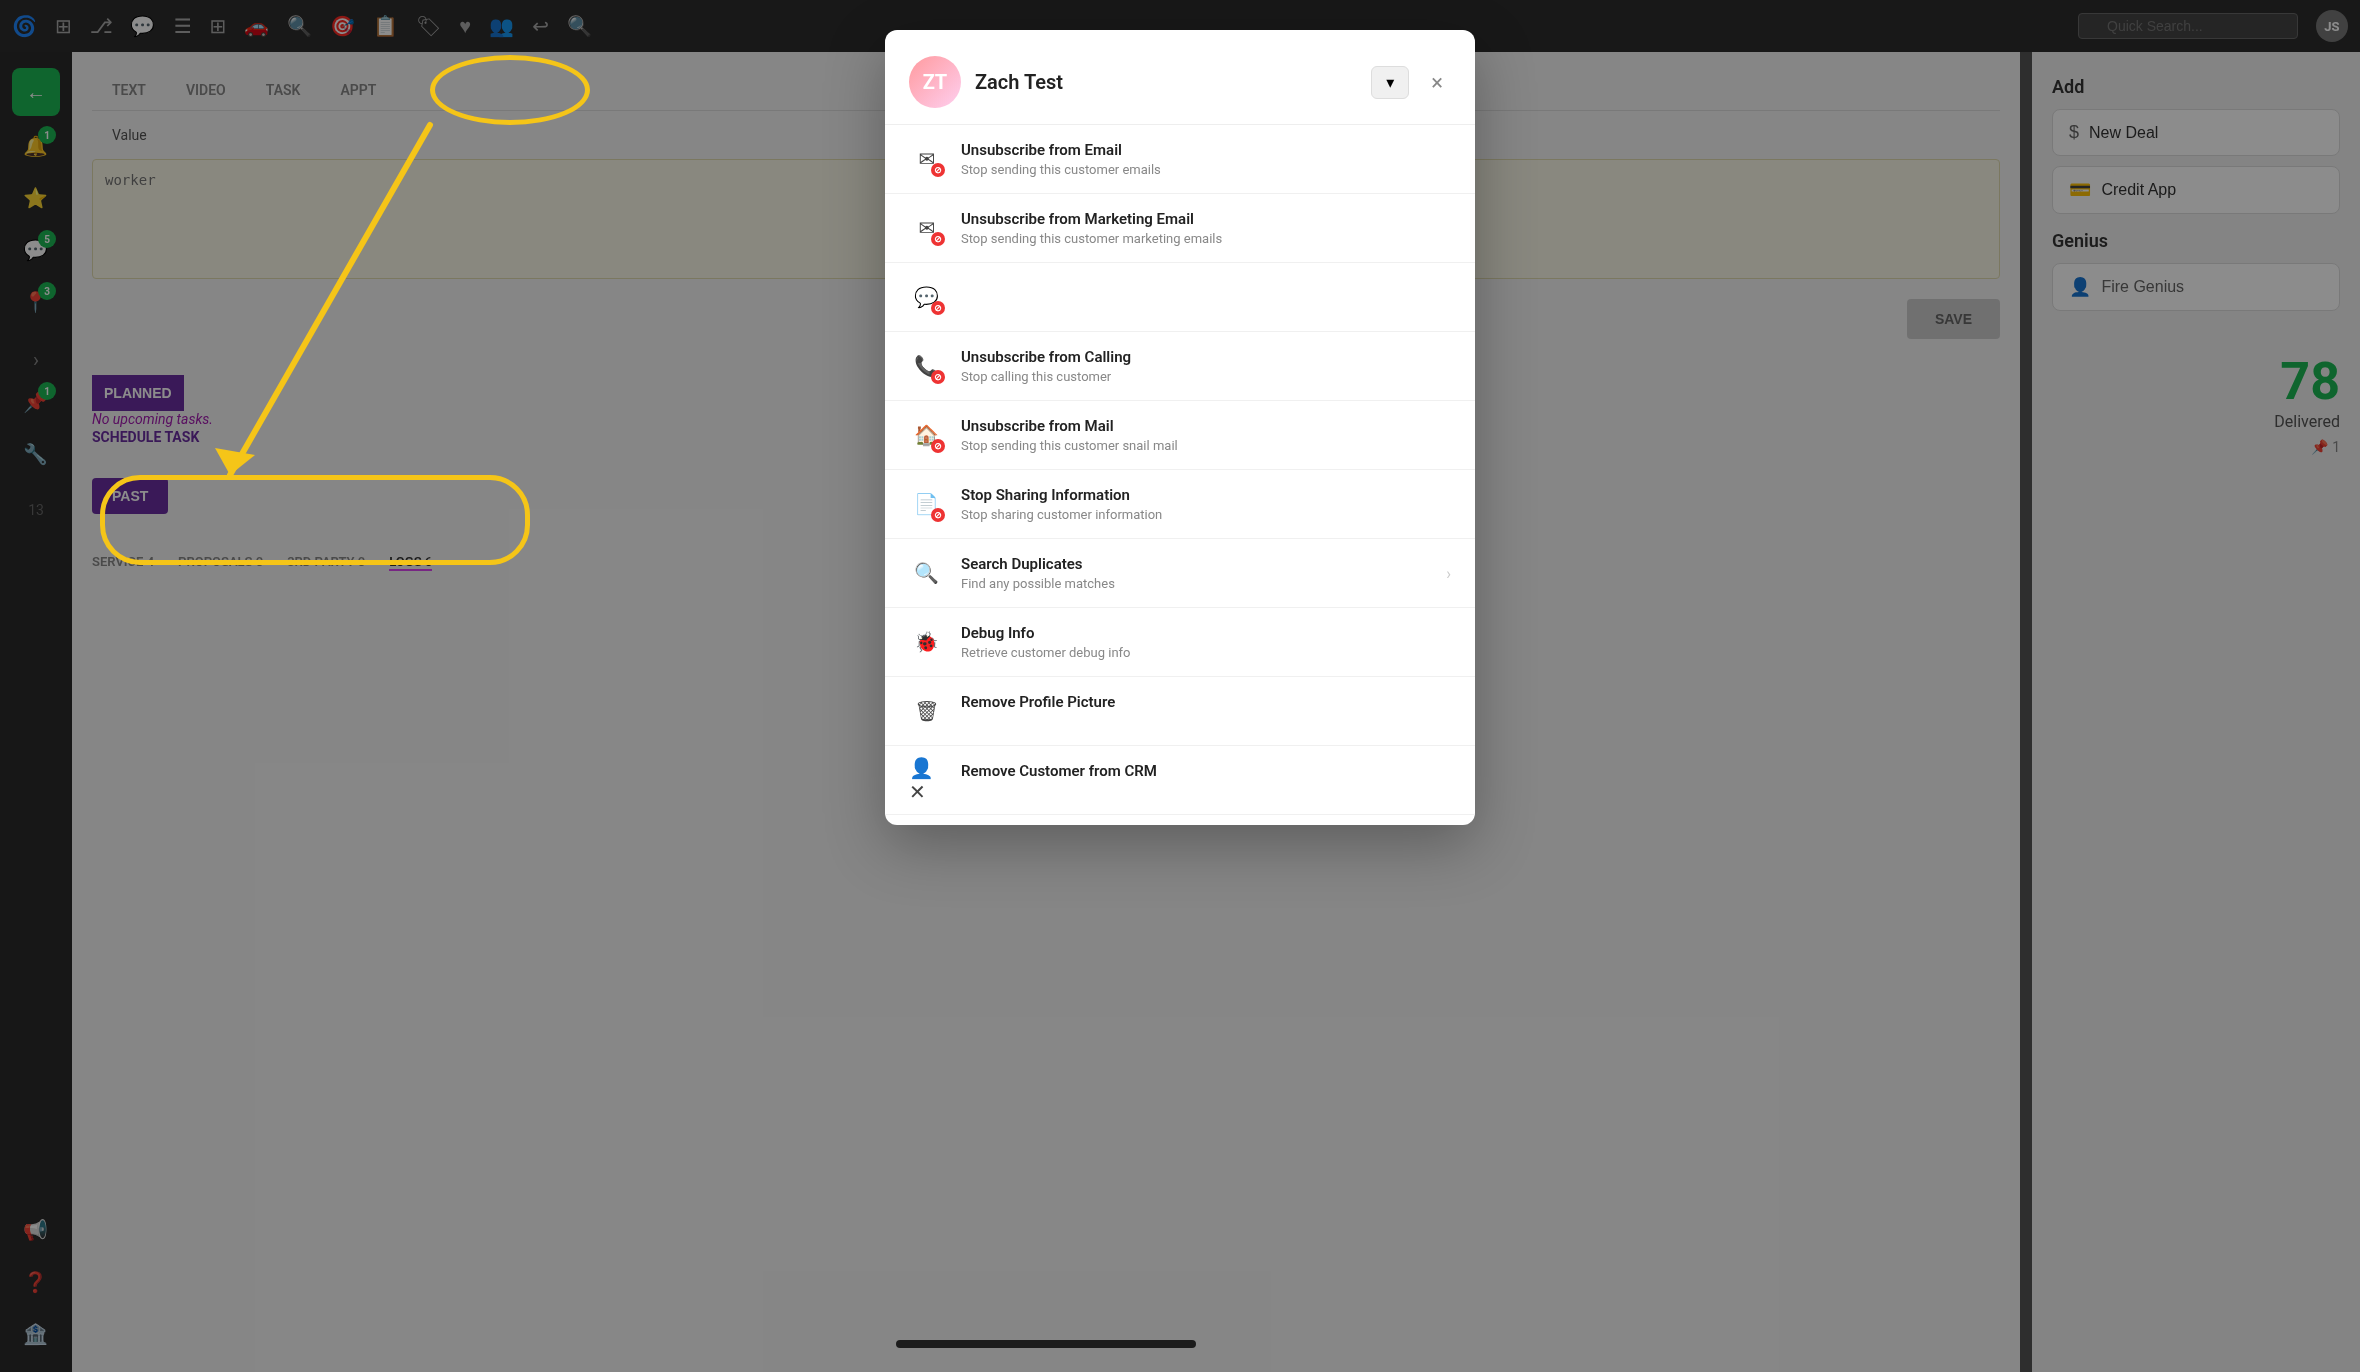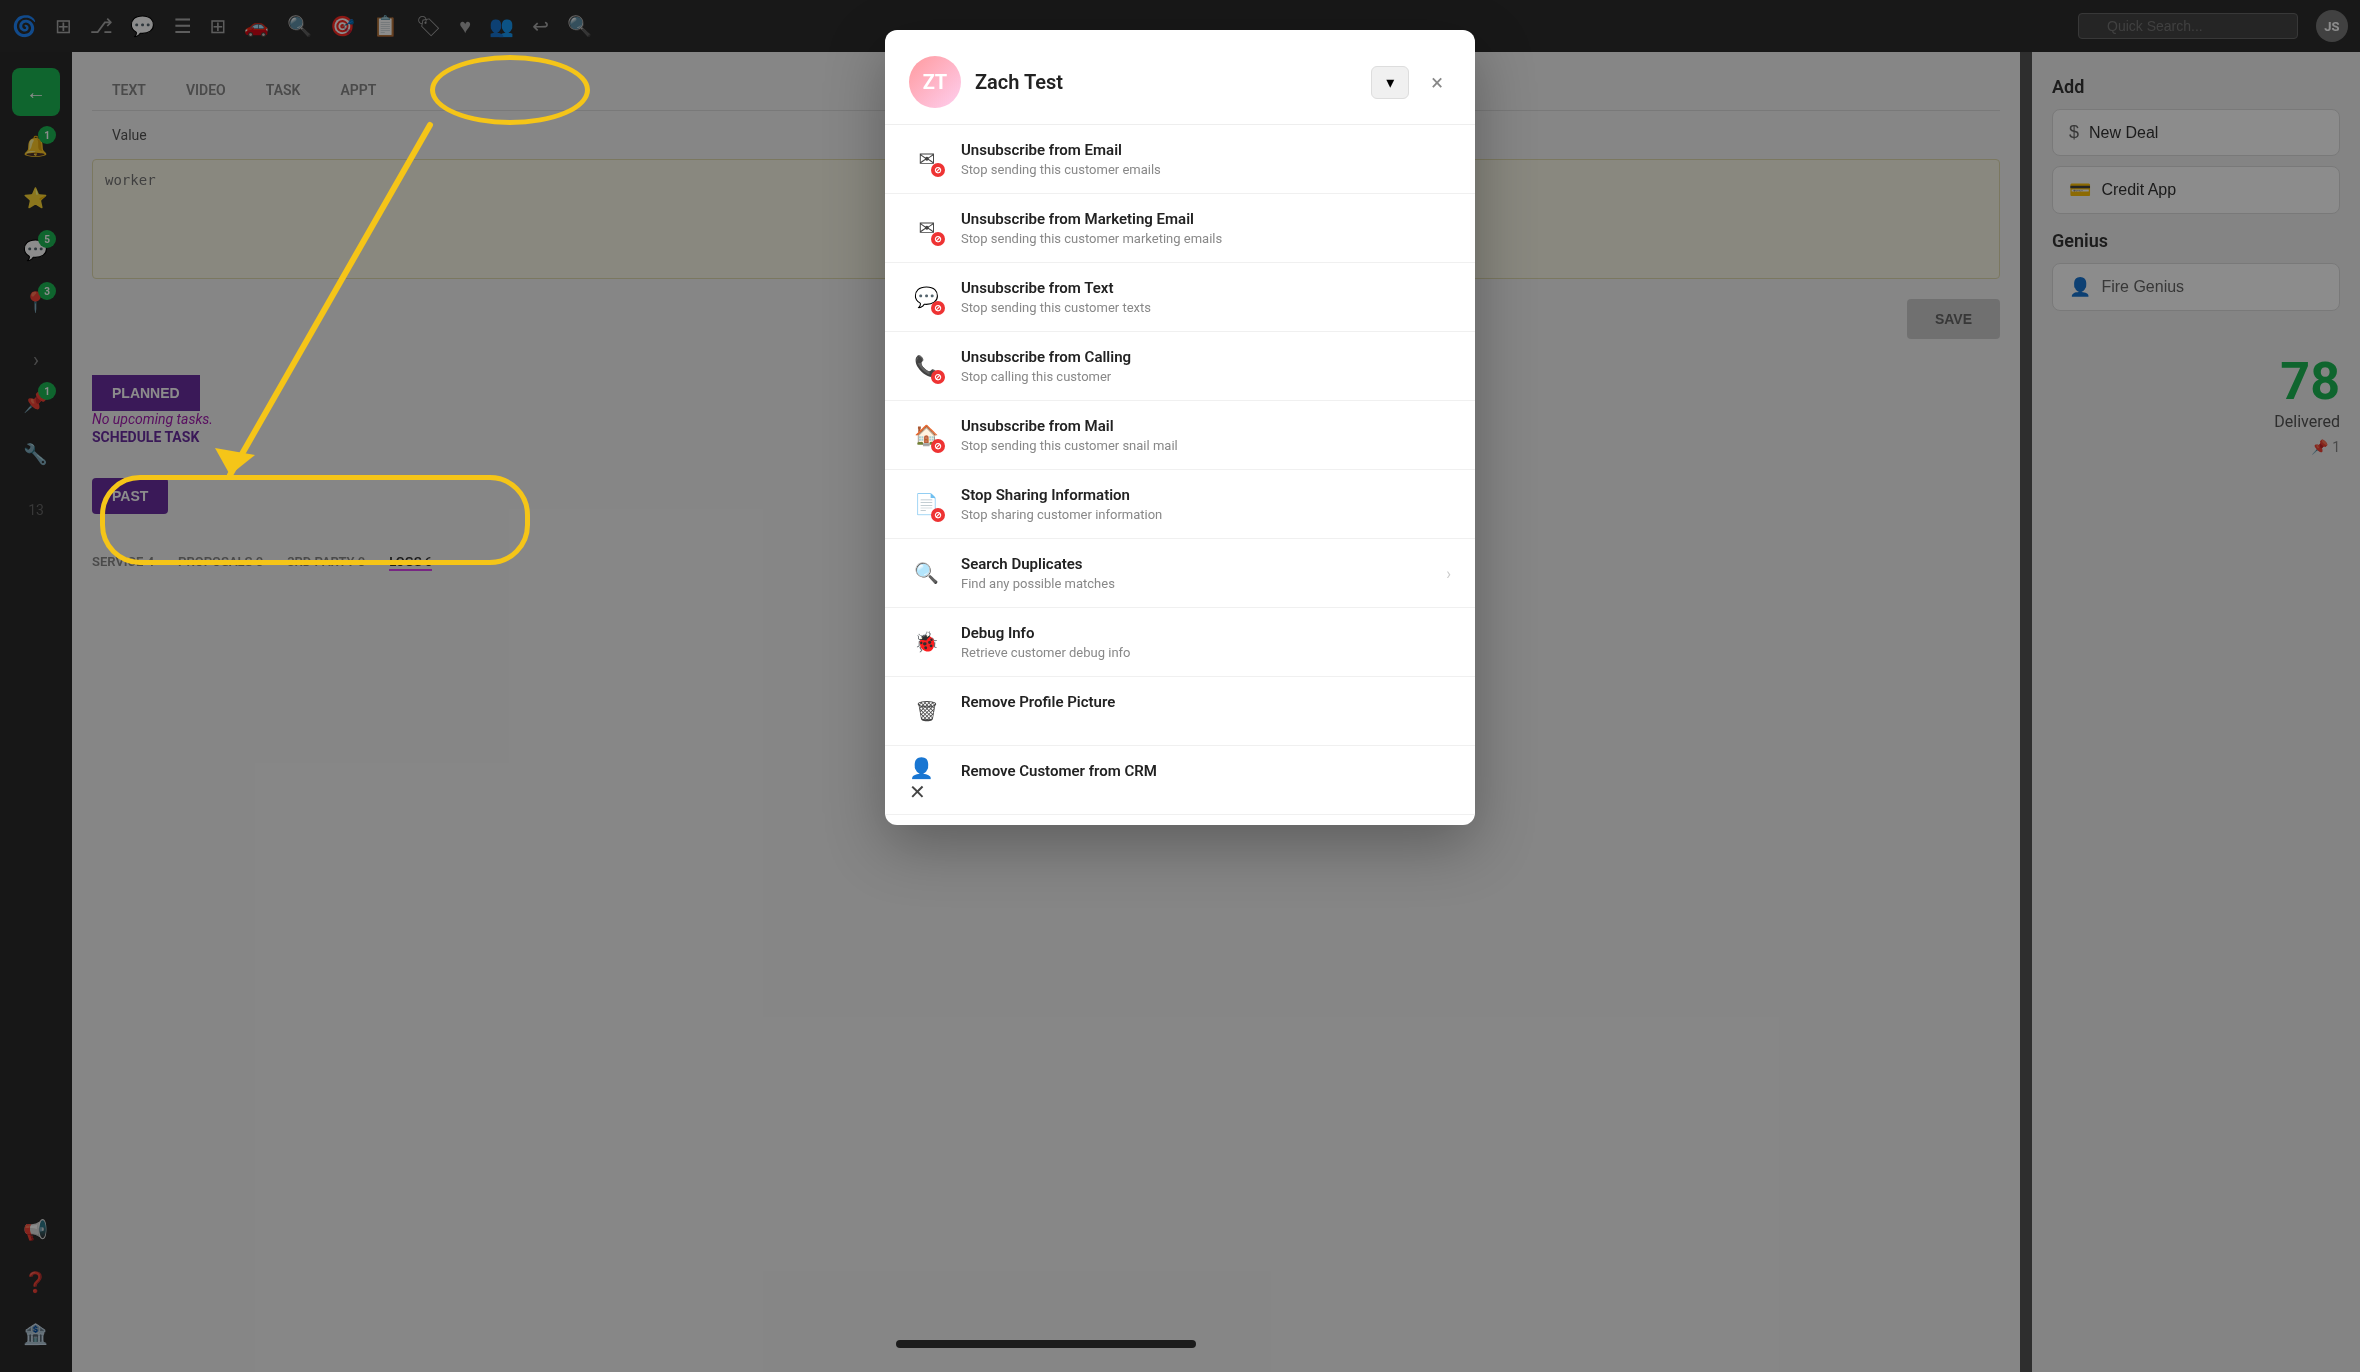--- a/index.html
+++ b/index.html
@@ -223,21 +223,21 @@
       font-size: 14px;
       font-weight: bold;
       color: #666;
       cursor: pointer;
     }
     .planned-btn {
       background: #6b2fa0;
       color: #fff;
       border: none;
       border-radius: 0;
-      padding: 10px 20px;
+      padding: 10px 12px;
       font-size: 14px;
       font-weight: bold;
       cursor: pointer;
       margin-top: 20px;
     }
     .no-tasks-text {
       color: #a21caf;
       font-size: 14px;
       margin: 0 0;
       font-style: italic;
@@ -561,24 +561,20 @@
           <div class="menu-item-title">Unsubscribe from Marketing Email</div>
           <div class="menu-item-desc">Stop sending this customer marketing emails</div>
         </div>
       </div>
 
       <div class="menu-item">
         <div class="menu-item-icon">
           💬
           <div class="no-icon">⊘</div>
         </div>
-        <div class="menu-item-text">
-          <div class="menu-item-title">Unsubscribe from Text</div>
-          <div class="menu-item-desc">Stop sending this customer texts</div>
-        </div>
       </div>
 
       <div class="menu-item">
         <div class="menu-item-icon">
           📞
           <div class="no-icon">⊘</div>
         </div>
         <div class="menu-item-text">
           <div class="menu-item-title">Unsubscribe from Calling</div>
           <div class="menu-item-desc">Stop calling this customer</div>

